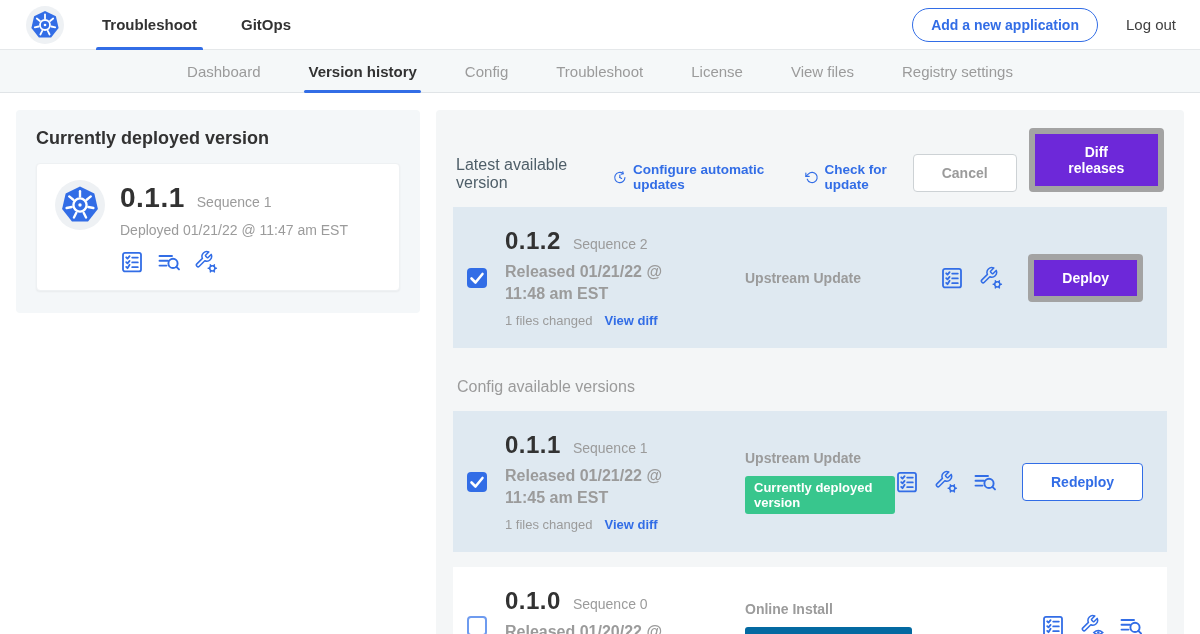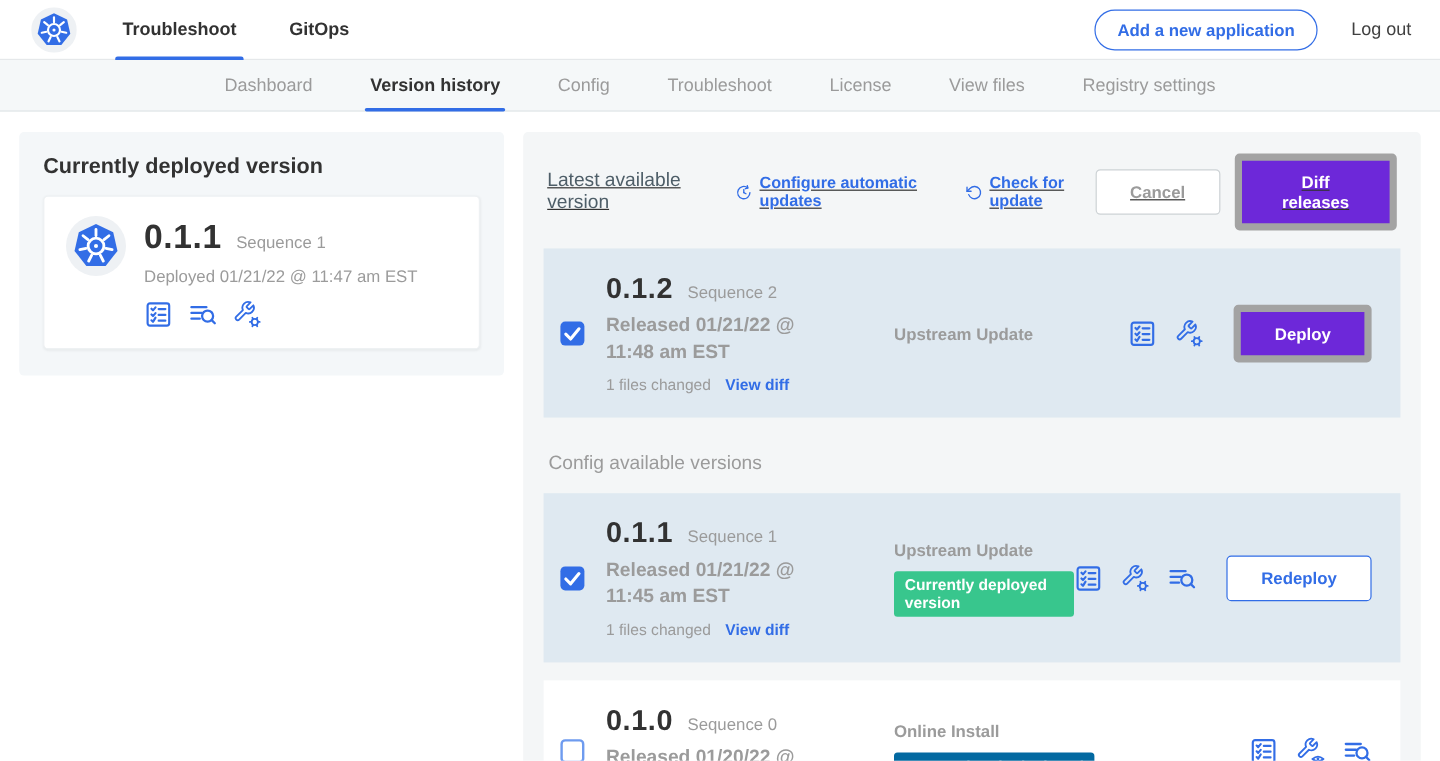--- a/index.html
+++ b/index.html
@@ -34,21 +34,21 @@
   .version-line { display:flex; align-items:baseline; gap:12px; }
   .dc-version { font-size:28px; font-weight:bold; color:#323232; letter-spacing:.5px; }
   .seq { font-size:14px; color:#9b9b9b; }
   .dc-deployed { margin-top:8px; font-size:14px; color:#9b9b9b; }
   .icon-row { display:flex; gap:13px; margin-top:12px; }
   .icon-btn { width:24px; height:24px; color:#326de6; cursor:pointer; background:none; border:none; padding:0; }
   .icon-btn svg { width:100%; height:100%; display:block; }
 
   
   .right-panel { flex:1; background:#f4f6f7; border-radius:4px; padding:18px 17px 18px; }
-  .rp-header { display:flex; align-items:center; padding:0 3px 0 3px;text-decoration:underline; }
+  .rp-header { display:flex; align-items:flex-end; padding:0 3px 0 3px; }
   .rp-title { font-size:16px; font-weight:500; color:#4e5e68; }
   .rp-link { display:flex; align-items:center; gap:6px; color:#326de6; font-size:13.5px; font-weight:bold; margin-left:22px; cursor:pointer; }
   .rp-link svg { width:17px; height:17px; }
   .rp-header .spacer { flex:1; }
   .btn { font-family:inherit; font-size:14px; font-weight:bold; border-radius:4px; padding:10px 28px; cursor:pointer; }
   .btn-cancel { background:#fff; color:#9b9b9b; border:1px solid #cdd2d5; margin-right:12px; }
   .btn-primary { background:#6d28d9; color:#fff; border:6px solid #a3a3a3; }
   .btn-outline { background:#fff; color:#326de6; border:1px solid #326de6; }
 
   .version-row { display:flex; align-items:center; border-radius:0; padding:20px 24px 20px 14px; margin-top:15px; }

